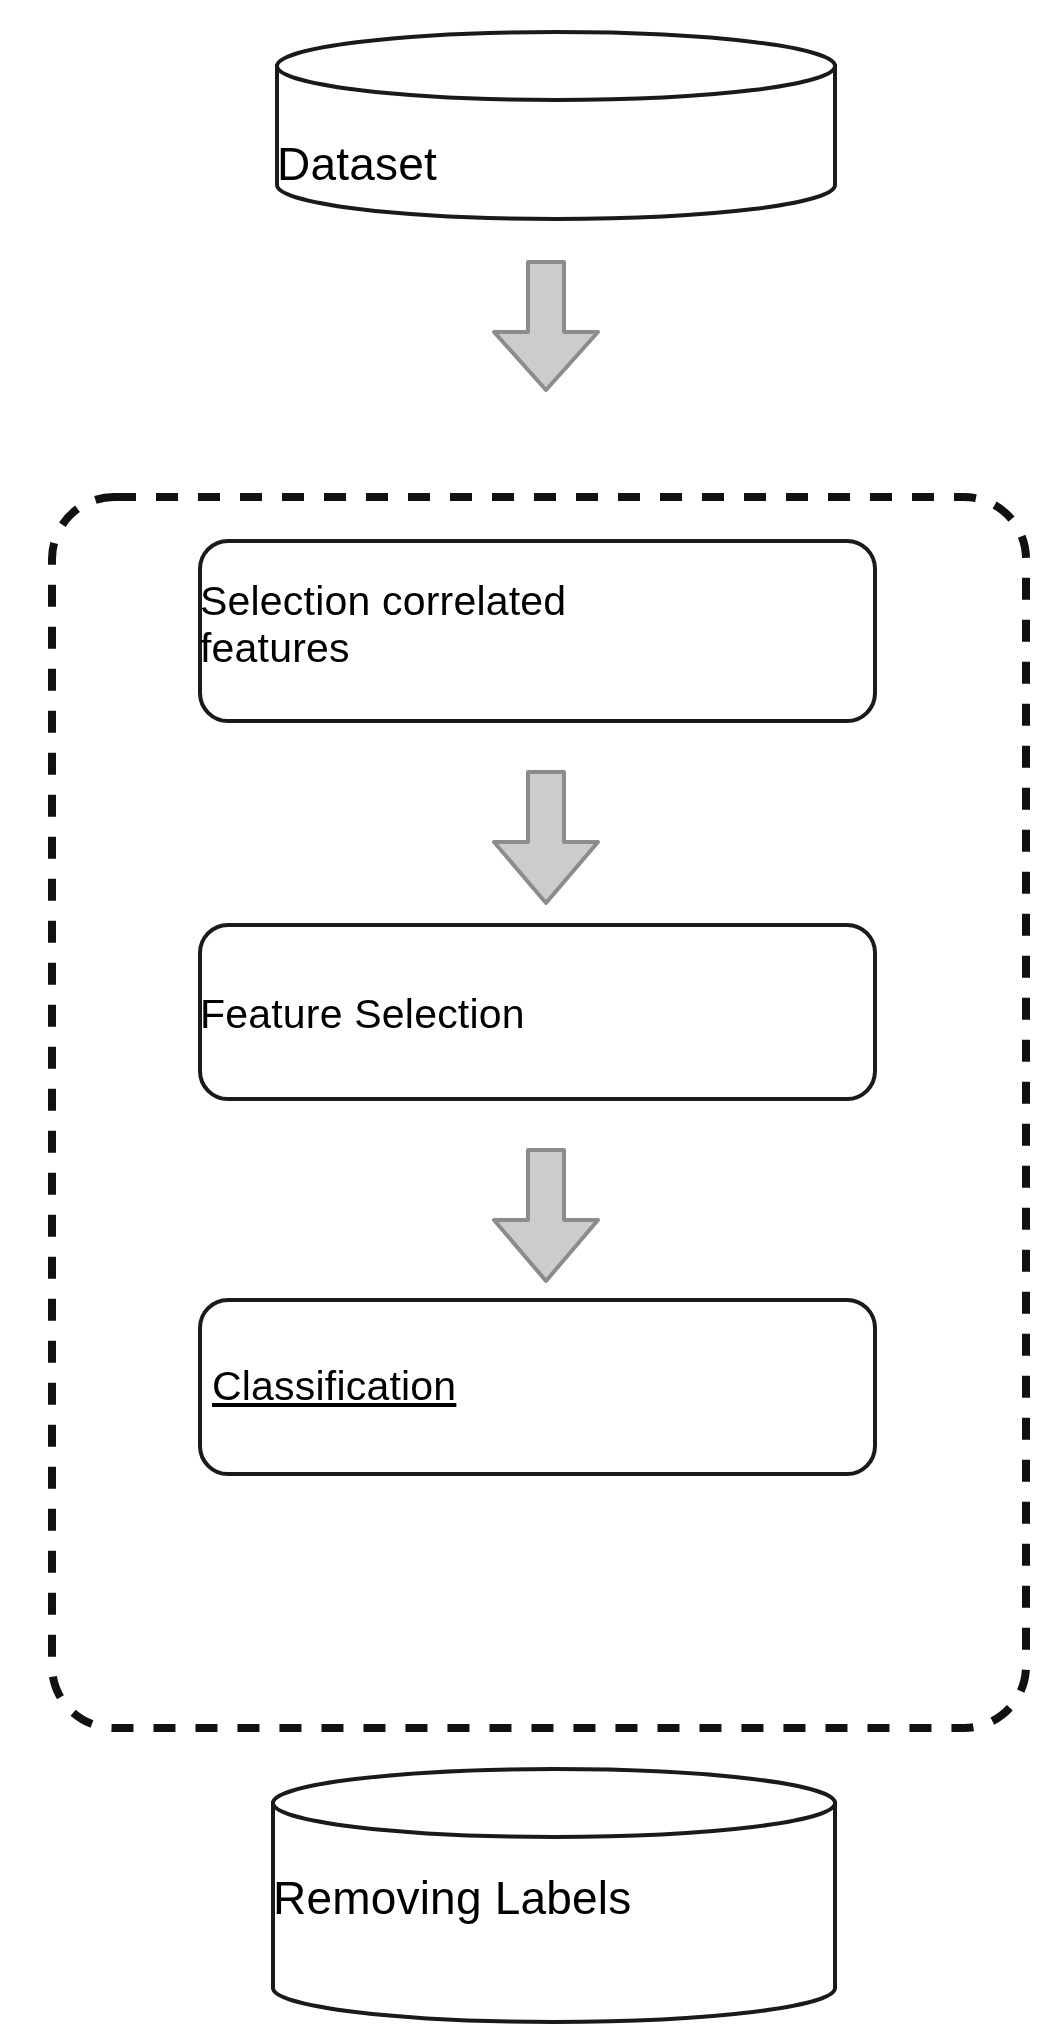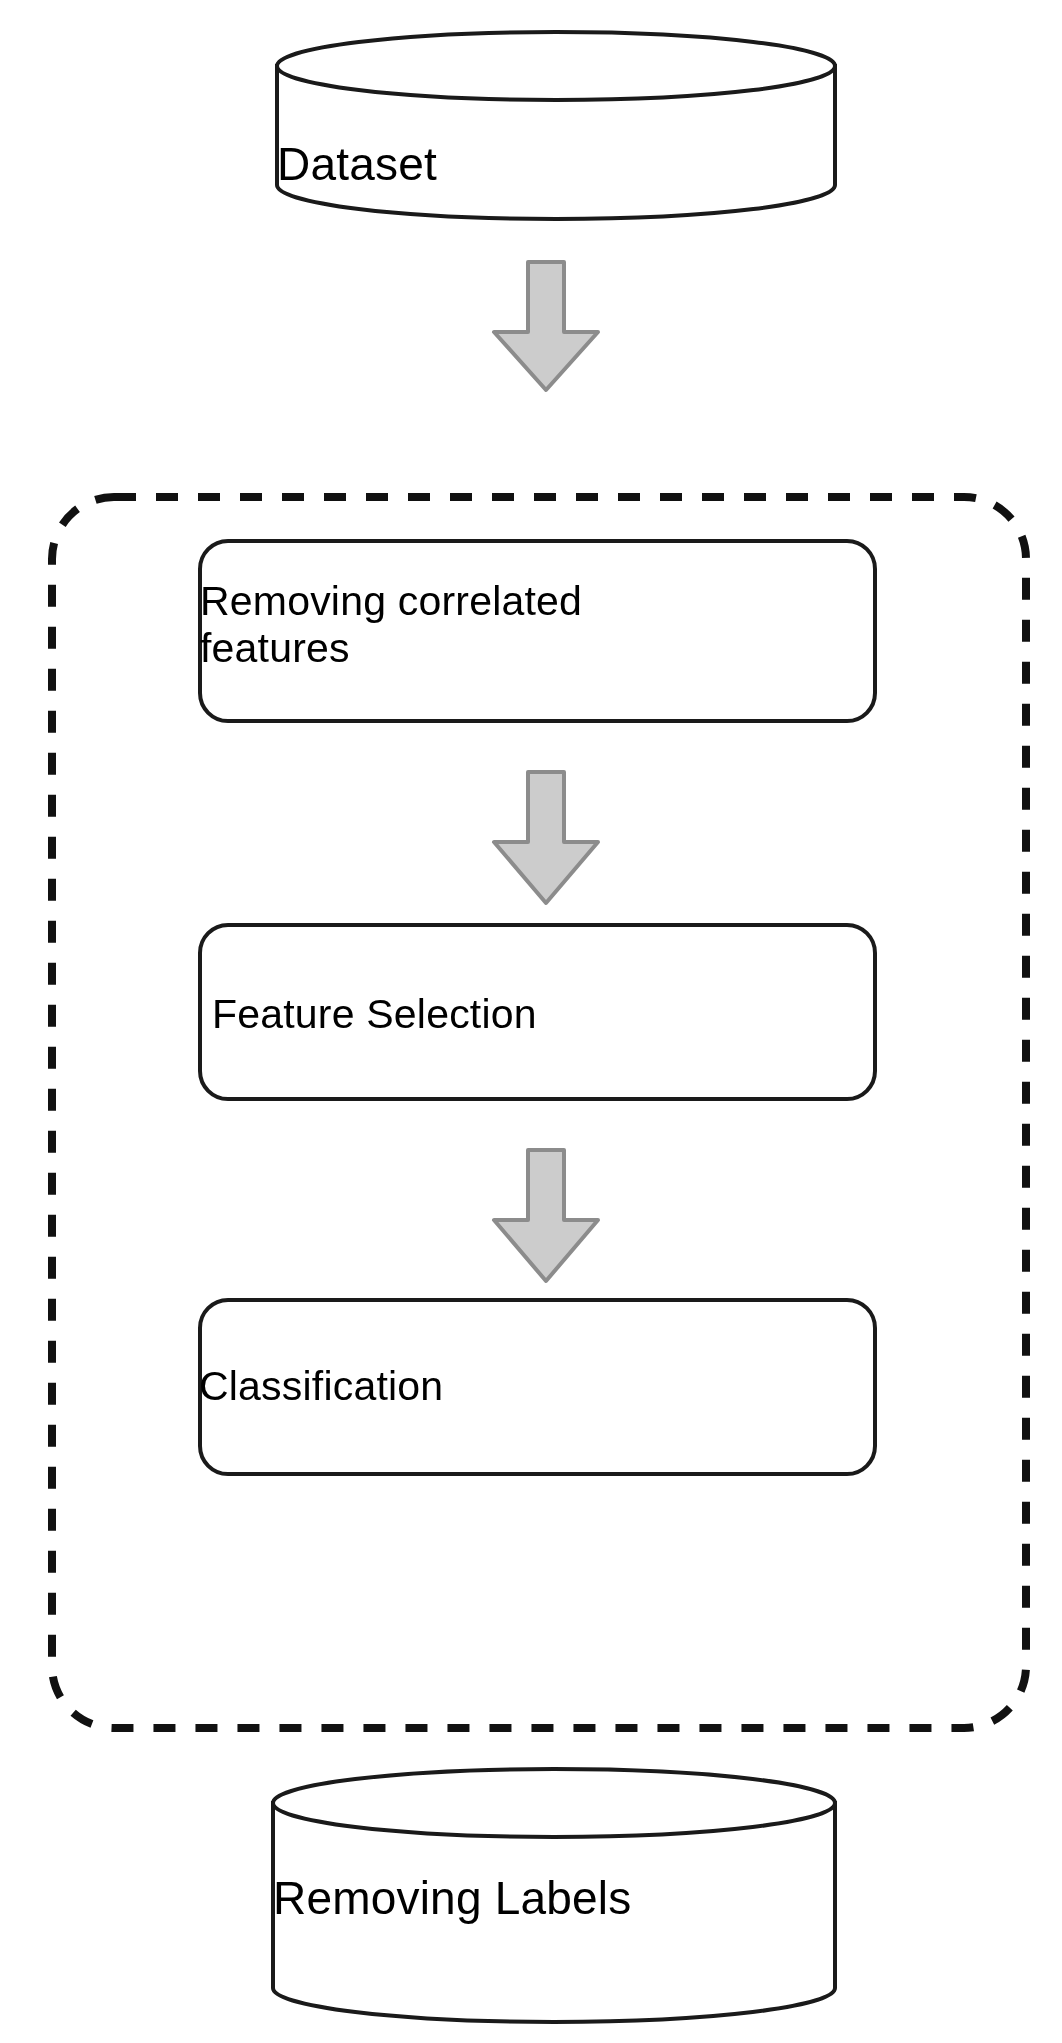--- a/index.html
+++ b/index.html
@@ -37,22 +37,22 @@
     font-size: 46px;
     letter-spacing: 0.2px;
   }
   .box-label {
     font-size: 41px;
     letter-spacing: 0.2px;
   }
   .lbl-dataset   { left: 277px; top: 138px;  width: 558px; }
   .lbl-predicted { left: 273px; top: 1872px; width: 562px; }
   .lbl-removing  { left: 200px; top: 578px;  width: 675px; }
-  .lbl-feature   { left: 212px; top: 991px;  width: 675px; }
-  .lbl-classify  { left: 199px; top: 1363px; width: 675px; }
+  .lbl-feature   { left: 200px; top: 991px;  width: 675px; }
+  .lbl-classify  { left: 212px; top: 1363px; width: 675px; text-decoration: underline; }
 </style>
 </head>
 <body>
 
 <div id="canvas">
 
   <svg class="layer" viewBox="0 0 1062 2043" xmlns="http://www.w3.org/2000/svg">
 
     <rect x="52" y="497" width="974" height="1231" rx="62" ry="62" fill="none" stroke="#111111" stroke-width="8" stroke-dasharray="22 20" stroke-linecap="butt"></rect>
 
@@ -85,21 +85,21 @@
 
     <g>
       <path d="M 273,1803 L 273,1988 A 281,34 0 0 0 835,1988 L 835,1803 Z" fill="#ffffff" stroke="#1a1a1a" stroke-width="4"></path>
       <ellipse cx="554" cy="1803" rx="281" ry="34" fill="#ffffff" stroke="#1a1a1a" stroke-width="4"></ellipse>
     </g>
 
   </svg>
 
   <div class="node-label cyl-label lbl-dataset">Dataset</div>
 
-  <div class="node-label box-label lbl-removing">Removing correlated
+  <div class="node-label box-label lbl-removing">Selection correlated
 features</div>
 
   <div class="node-label box-label lbl-feature">Feature Selection</div>
 
   <div class="node-label box-label lbl-classify">Classification</div>
 
   <div class="node-label cyl-label lbl-predicted">Removing Labels</div>
 
 </div>
 

